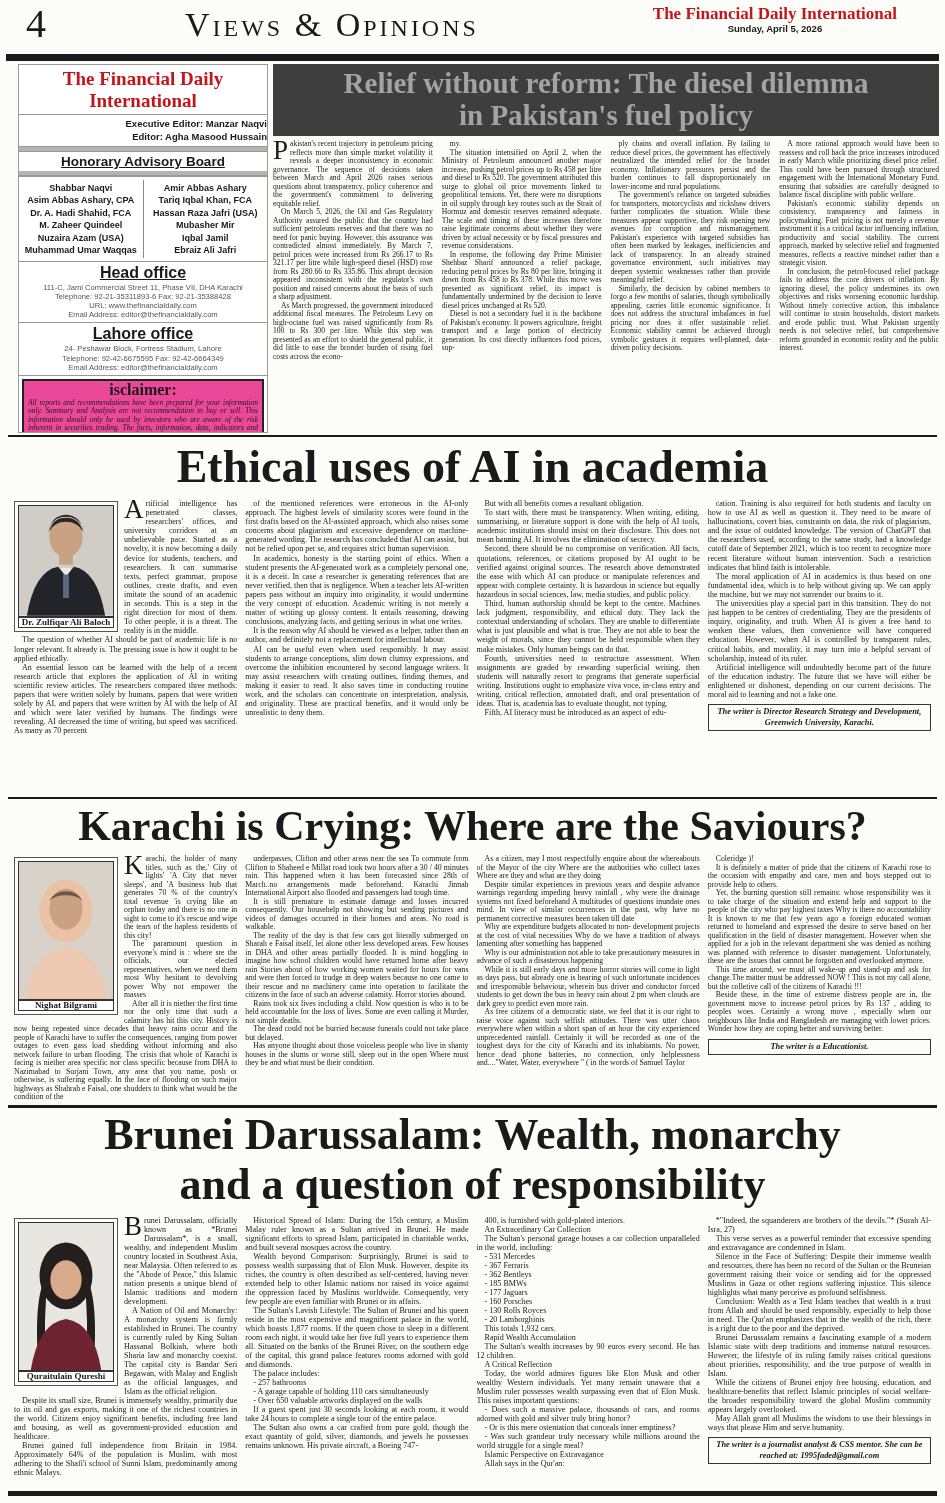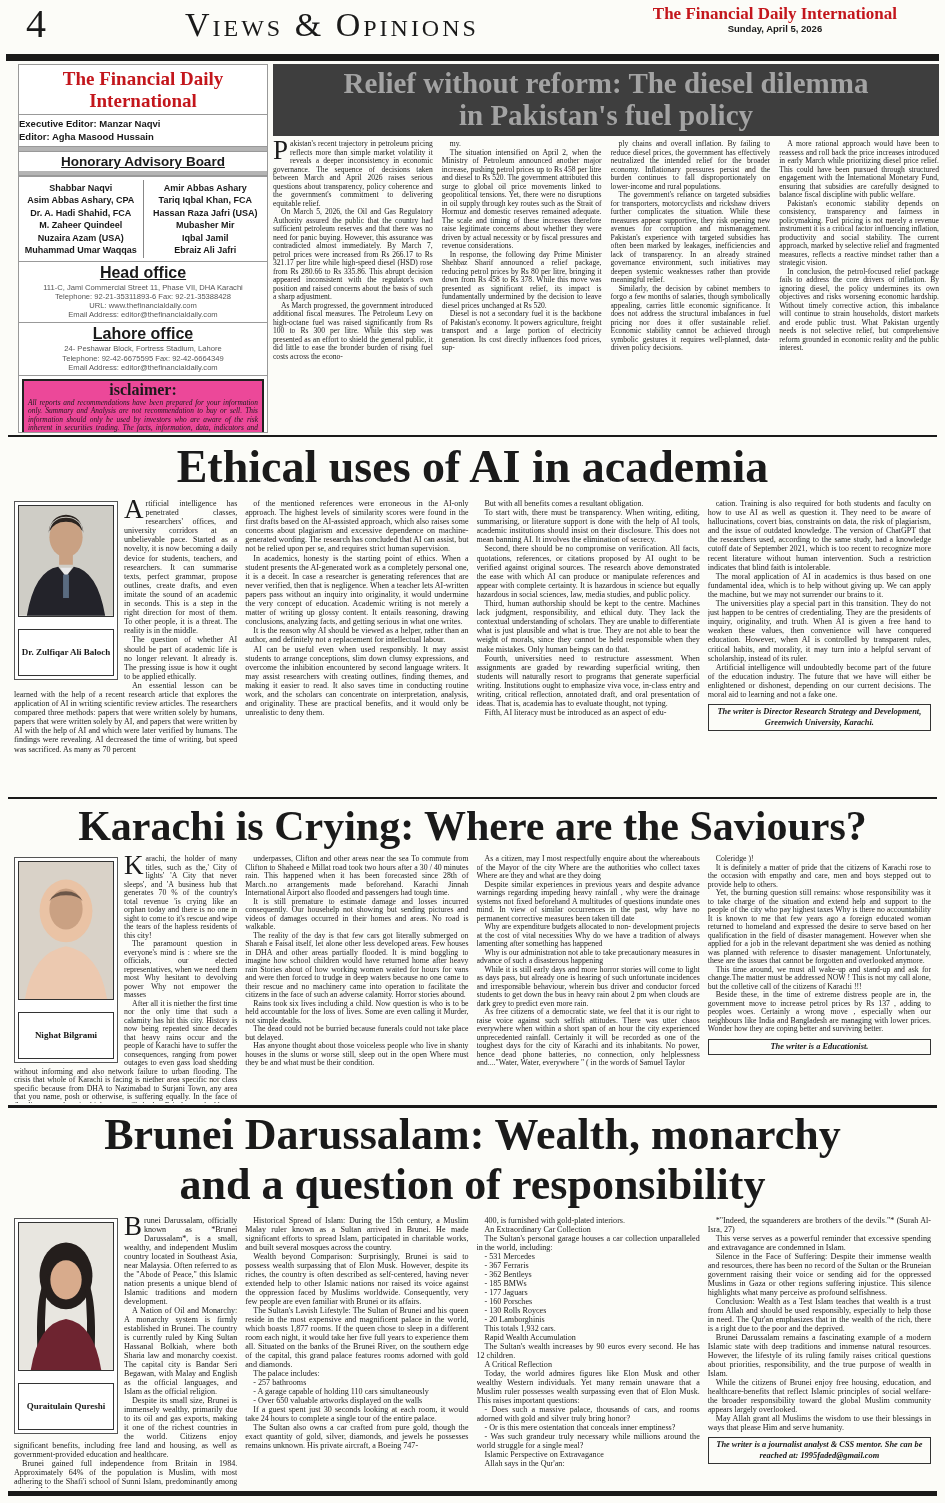--- a/index.html
+++ b/index.html
@@ -25,31 +25,31 @@
   .first-drop > p:first-of-type::first-letter {
     float:left; font-size:27px; line-height:21px; padding:0 2px 0 0;
   }
   .writer-box {
     border:1px solid #333; margin-top:5px; padding:2px 5px; text-align:center;
     font-style:italic; font-weight:bold; font-size:8.4px; line-height:10.5px;
   }
   .photo-block { float:left; width:104px; border:1px solid #555; padding:3px; margin:2px 6px 2px 0; background:#fff; }
   .photo-frame { border:1px solid #333; display:block; }
   .photo-frame svg { display:block; width:100%; height:auto; }
-  .photo-caption { border:1px solid #333; margin-top:12px; text-align:center; font-weight:bold; font-size:9px; padding:18px 0; }
+  .photo-caption { border:1px solid #333; margin-top:0; text-align:center; font-weight:bold; font-size:9px; padding:0 0; }
   .rule-thin  { border-top:2px solid #1a1a1a; margin:2px 8px; }
   .rule-mid   { border-top:3px solid #1a1a1a; margin:2px 8px; }
   .rule-fat   { border-top:5px solid #1a1a1a; margin:3px 8px 0; }
   .art-headline { text-align:center; font-weight:bold; }
 
   
   .top-section { display:flex; gap:5px; padding:3px 6px 0 18px; height:372px; overflow:hidden; }
   .sidebar { width:250px; flex:none; border:1px solid #999; background:#fff; font-family:"Liberation Sans", sans-serif; overflow:hidden; }
   .sb-title { color:#c3161c; font-family:"Liberation Serif", serif; font-weight:bold; font-size:19px; text-align:center; padding:3px 0 2px; border-bottom:1px solid #999; }
-  .sb-editors { text-align:left; font-weight:bold; font-size:9.5px; line-height:13px; padding:2px 0 3px; border-bottom:1px solid #999; }
+  .sb-editors { text-align:right; font-weight:bold; font-size:9.5px; line-height:13px; padding:2px 0 3px; border-bottom:1px solid #999; }
   .sb-band { height:5px; background:#b4b4b4; border-bottom:1px solid #999; }
   .sb-board-title { text-align:center; font-weight:bold; font-size:13.5px; text-decoration:underline; padding:2px 0; }
   .sb-board { display:flex; border-top:1px solid #999; border-bottom:1px solid #999; padding:3px 0; }
   .sb-board-col { flex:1; }
   .sb-board-col:first-child { border-right:1px solid #888; }
   .sb-board-col .board-name { text-align:center; font-weight:bold; font-size:9px; margin:2.5px 0; text-indent:0; }
   .sb-office-title { text-align:center; font-weight:bold; font-size:16px; text-decoration:underline; padding:2px 0 1px; }
   .sb-office { padding:0 4px 3px; border-bottom:1px solid #999; }
   .sb-office .office-line { text-align:center; font-size:7.6px; line-height:9.2px; color:#555; text-indent:0; }
   .sb-disclaimer { margin:3px 3px; border:2px solid #222; padding:0 4px 3px; background:#ec4899; }

